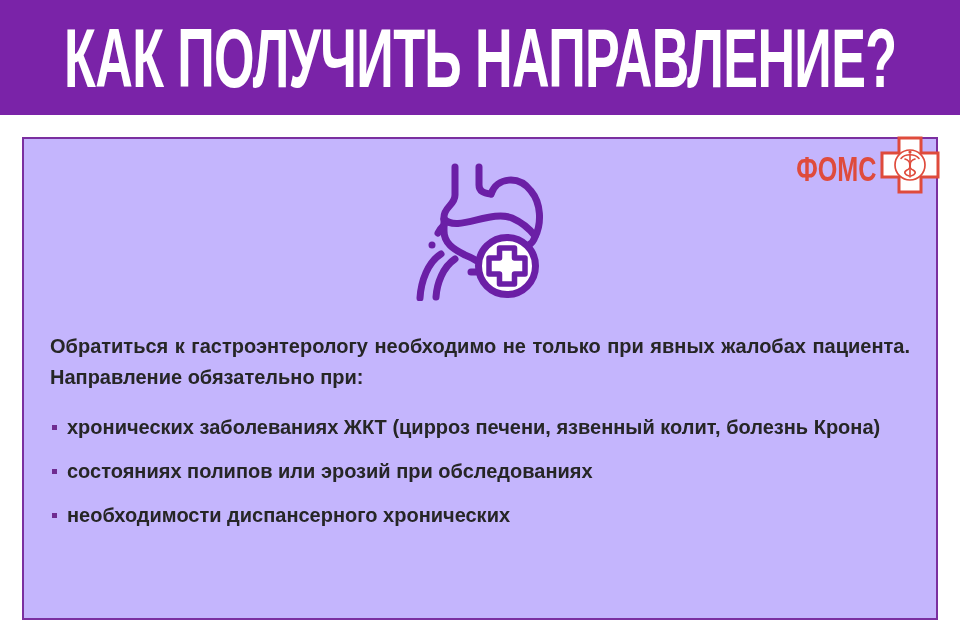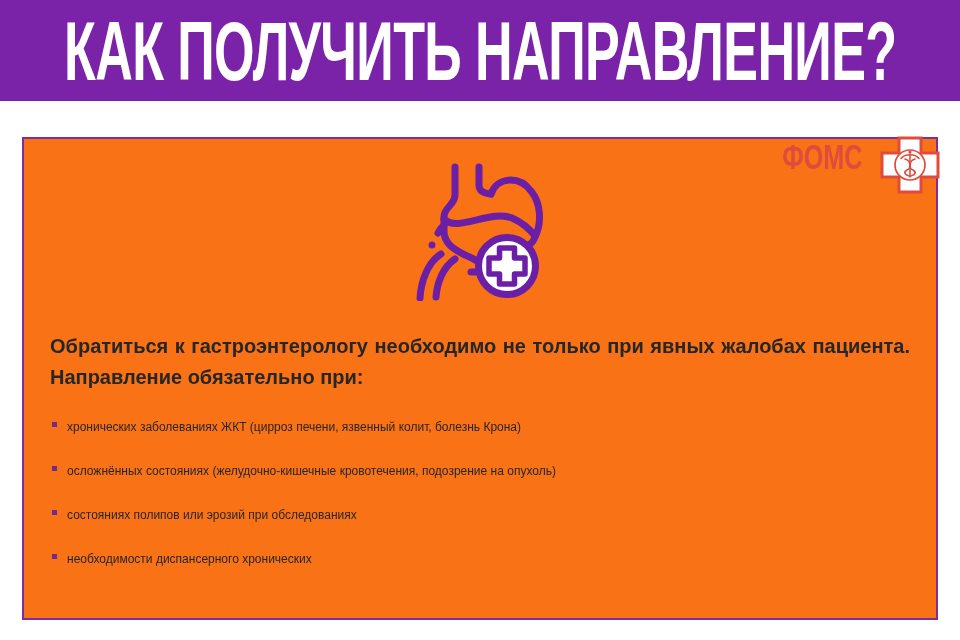--- a/index.html
+++ b/index.html
@@ -4,57 +4,57 @@
 <style>
   html,body{margin:0;padding:0;}
   body{
     width:960px;height:640px;position:relative;overflow:hidden;
     background:#ffffff;
     font-family:"Liberation Sans",sans-serif;
     -webkit-font-smoothing:antialiased;
   }
   
   .header{
-    position:absolute;left:0;top:0;width:960px;height:101px;
+    position:absolute;left:0;top:0;width:960px;height:115px;
     background:#7a23a8;
     display:flex;align-items:center;justify-content:center;
   }
   .header h1{
     margin:0;color:#ffffff;font-size:84px;font-weight:700;line-height:1;
     white-space:nowrap;letter-spacing:-1px;
     transform:scaleX(0.62);transform-origin:center;
   }
   
   .card{
     position:absolute;left:22px;top:137px;width:916px;height:483px;
-    box-sizing:border-box;background:#f97316;
+    box-sizing:border-box;background:#c4b5fd;
     border:2px solid #7b2fa0;
     padding:20px 26px 0 26px;
   }
   .icon-wrap{width:130px;margin:2px auto 0 auto;}
   .icon-wrap svg{display:block;}
   .intro{
     margin:30px 0 0 0;color:#262626;
     font-size:20px;font-weight:700;line-height:31px;
     text-align:justify;
   }
   .bullets{margin-top:19px;}
   .bullet{
     margin:0 0 13px 0;color:#262626;
-    font-size:12px;font-weight:400;line-height:31px;
+    font-size:20px;font-weight:700;line-height:31px;
     text-align:justify;
   }
   .marker{
     display:inline-block;width:5px;height:5px;background:#6f2b91;
     margin-right:10px;margin-left:2px;vertical-align:4px;
   }
   
   .logo{
     position:absolute;top:136px;right:20px;z-index:5;
-    display:flex;align-items:flex-start;gap:17px;
+    display:flex;align-items:center;gap:3px;
   }
   .logo-text{
     color:#df4b3c;font-size:35px;font-weight:700;line-height:1;
     transform:scaleX(0.72) translateY(3px);transform-origin:right center;
     letter-spacing:0;
   }
 </style>
 </head>
 <body>
 
@@ -90,23 +90,20 @@
       </svg>
     </div>
 
     <p class="intro">Обратиться к гастроэнтерологу необходимо не только при явных жалобах пациента. Направление обязательно при:</p>
 
     <div class="bullets">
       <div class="bullet">
         <span class="marker"></span><span>хронических заболеваниях ЖКТ (цирроз печени, язвенный колит, болезнь Крона)</span>
       </div>
       <div class="bullet">
-        <span class="marker"></span><span>осложнённых состояниях (желудочно-кишечные кровотечения, подозрение на опухоль)</span>
-      </div>
-      <div class="bullet">
         <span class="marker"></span><span>состояниях полипов или эрозий при обследованиях</span>
       </div>
       <div class="bullet">
         <span class="marker"></span><span>необходимости диспансерного хронических</span>
       </div>
     </div>
   </section>
 
   <div class="logo">
     <span class="logo-text">ФОМС</span>

